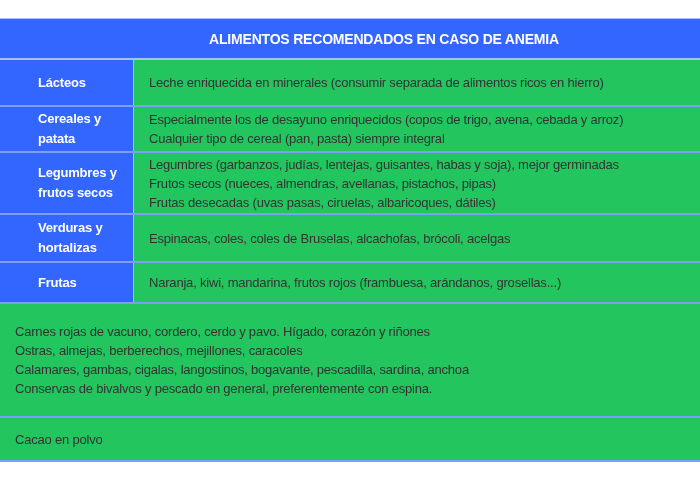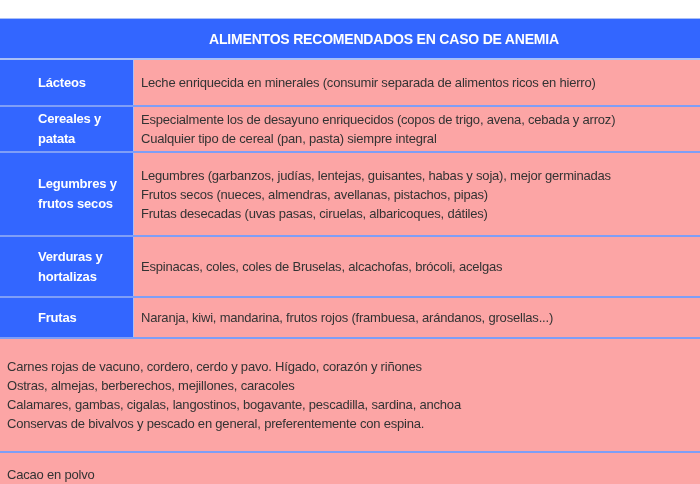--- a/index.html
+++ b/index.html
@@ -8,22 +8,22 @@
   .table { position: absolute; left: 0; top: 3px; width: 700px; }
   .header { height: 42px; background: #3366ff; border-top: 1px solid #a9bff7;
             border-bottom: 2px solid #a9bff7; box-sizing: border-box;
             display: flex; align-items: center; justify-content: center; margin-top: 15px; }
   .header span { color: #ffffff; font-weight: bold; font-size: 14px; padding-left: 68px; letter-spacing: -0.2px; }
   .row { display: flex; box-sizing: border-box; border-bottom: 2px solid #7f9ef7; }
   .cat { width: 134px; flex: 0 0 134px; background: #3366ff; color: #fff; font-weight: bold;
          font-size: 13px; line-height: 20px; padding-left: 5px; box-sizing: border-box;
          display: flex; align-items: center; border-right: 1px solid #a9bff7; letter-spacing: -0.2px; }
   .cat span { white-space: pre-line; padding-left: 33px; }
-  .desc { flex: 1; background: #fca5a5; color: #333; font-size: 13px; line-height: 19px;
-          padding-left: 7px; box-sizing: border-box; display: flex; flex-direction: column;
+  .desc { flex: 1; background: #22c55e; color: #333; font-size: 13px; line-height: 19px;
+          padding-left: 15px; box-sizing: border-box; display: flex; flex-direction: column;
           justify-content: center; letter-spacing: -0.2px; }
   .desc .line { white-space: nowrap; }
 </style>
 </head>
 <body>
 
 <div class="table">
   <div class="header">
     <span>ALIMENTOS RECOMENDADOS EN CASO DE ANEMIA</span>
   </div>
@@ -40,33 +40,33 @@
   <div class="row" style="height:46px">
     <div class="cat">
         <span>Cereales y patata</span>
       </div>
     <div class="desc">
       <span class="line">Especialmente los de desayuno enriquecidos (copos de trigo, avena, cebada y arroz)</span>
       <span class="line">Cualquier tipo de cereal (pan, pasta) siempre integral</span>
     </div>
   </div>
 
-  <div class="row" style="height:84px">
+  <div class="row" style="height:62px">
     <div class="cat">
         <span>Legumbres y
 frutos secos</span>
       </div>
     <div class="desc">
       <span class="line">Legumbres (garbanzos, judías, lentejas, guisantes, habas y soja), mejor germinadas</span>
       <span class="line">Frutos secos (nueces, almendras, avellanas, pistachos, pipas)</span>
       <span class="line">Frutas desecadas (uvas pasas, ciruelas, albaricoques, dátiles)</span>
     </div>
   </div>
 
-  <div class="row" style="height:61px">
+  <div class="row" style="height:48px">
     <div class="cat">
         <span>Verduras y
 hortalizas</span>
       </div>
     <div class="desc">
       <span class="line">Espinacas, coles, coles de Bruselas, alcachofas, brócoli, acelgas</span>
     </div>
   </div>
 
   <div class="row" style="height:41px">

